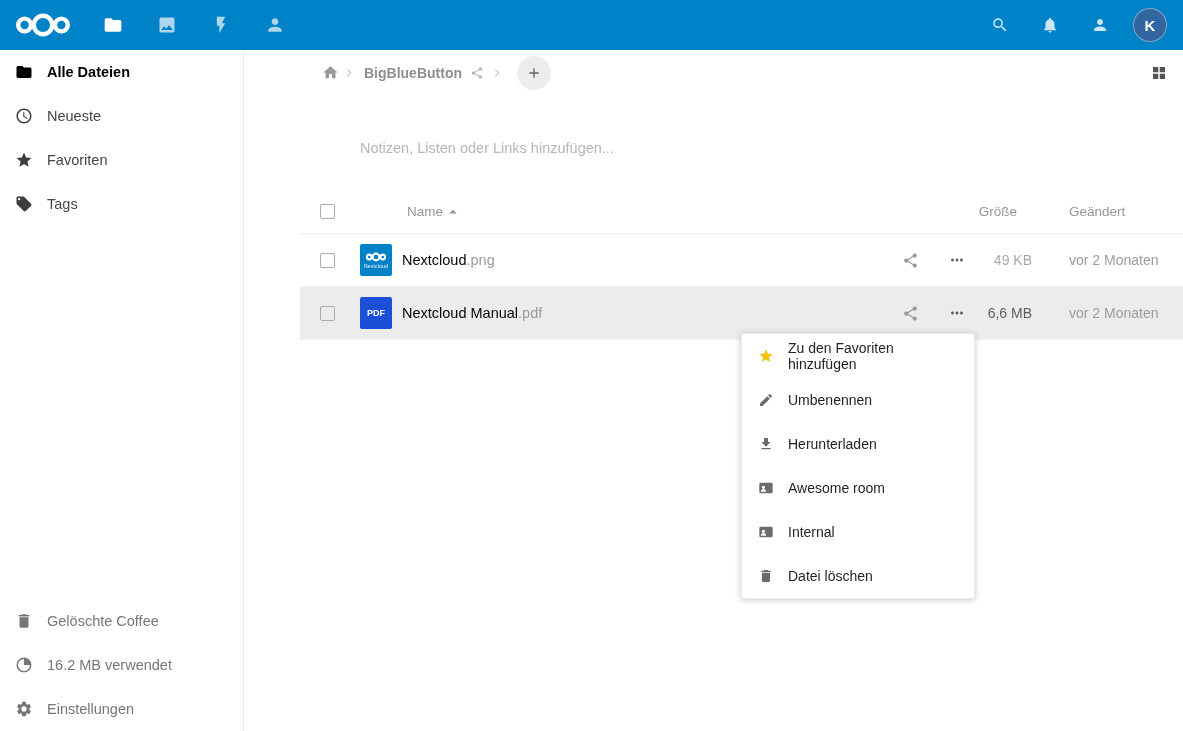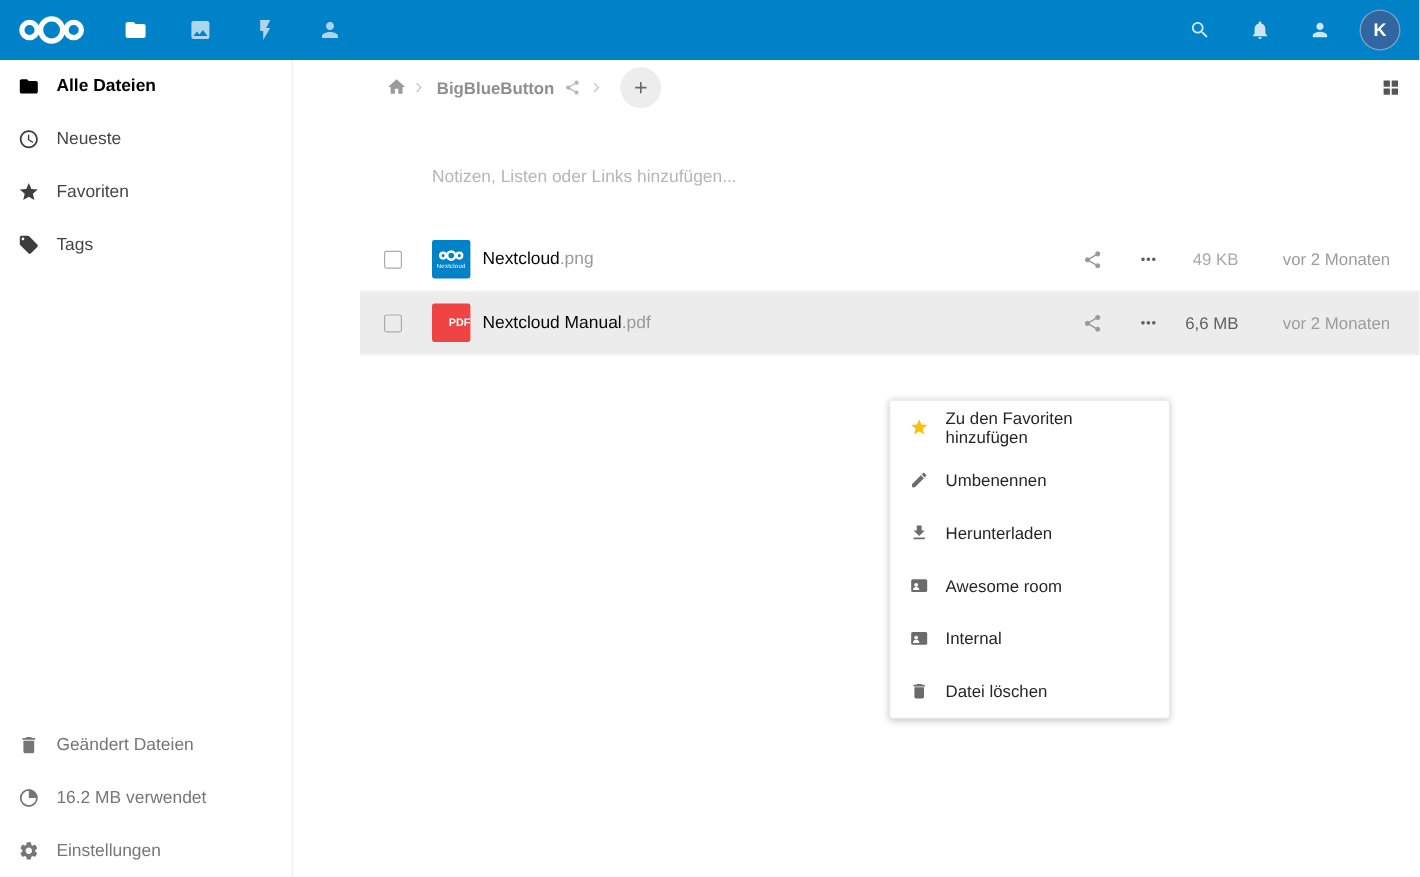--- a/index.html
+++ b/index.html
@@ -64,21 +64,21 @@
   .head-size { width:139px; text-align:right; padding-right:15px; flex:none; cursor:pointer; }
   .head-modified { width:151px; padding-left:37px; flex:none; cursor:pointer; }
 
   .lrow.file { height:53px; border-bottom:1px solid #f2f2f2; font-size:14.5px; cursor:pointer; }
   .lrow.file.selected { background:#ececec; }
   .cell-icon { width:46px; display:flex; align-items:center; flex:none; }
   .file-thumb { width:32px; height:32px; border-radius:2px; margin-left:4px; display:flex;
                 flex-direction:column; align-items:center; justify-content:center; flex:none; }
   .file-thumb.png { background:#0082c9; }
   .thumb-caption { color:#fff; font-size:5px; letter-spacing:.2px; margin-top:1px; }
-  .file-thumb.pdf { background:#ef4444; color:#fff; font-size:9px; font-weight:bold;align-items:flex-end; }
+  .file-thumb.pdf { background:#1d4ed8; color:#fff; font-size:9px; font-weight:bold; }
   .cell-name { flex:1; display:flex; align-items:baseline; min-width:0; }
   .name-base { color:#060606; }
   .name-ext { color:#9a9a9a; }
   .cell-share { width:34px; margin-right:13px; display:flex; align-items:center; justify-content:center;
                 color:#9a9a9a; flex:none; cursor:pointer; }
   .cell-more { width:34px; display:flex; align-items:center; justify-content:center; color:#606060;
                flex:none; cursor:pointer; }
   .cell-size { width:58px; text-align:right; font-size:14px; flex:none; }
   .size-light { color:#a9a9a9; }
   .size-dark { color:#5f5f5f; }
@@ -177,21 +177,21 @@
           <path d="M21.41 11.58l-9-9C12.05 2.22 11.55 2 11 2H4c-1.1 0-2 .9-2 2v7c0 .55.22 1.05.59 1.42l9 9c.36.36.86.58 1.41.58.55 0 1.05-.22 1.41-.59l7-7c.37-.36.59-.86.59-1.41 0-.55-.23-1.06-.59-1.42zM5.5 7C4.67 7 4 6.33 4 5.5S4.67 4 5.5 4 7 4.67 7 5.5 6.33 7 5.5 7z"></path>
         </svg>
       <span>Tags</span>
     </li>
   </ul>
   <ul class="nav-list nav-footer">
     <li class="nav-item">
       <svg class="ico" viewBox="0 0 24 24" fill="currentColor">
           <path d="M6 19c0 1.1.9 2 2 2h8c1.1 0 2-.9 2-2V7H6v12zM19 4h-3.5l-1-1h-5l-1 1H5v2h14V4z"></path>
         </svg>
-      <span>Geändert Dateien</span>
+      <span>Gelöschte Coffee</span>
     </li>
     <li class="nav-item">
       <svg class="ico" viewBox="0 0 24 24">
           <circle cx="12" cy="12" r="9" fill="none" stroke="currentColor" stroke-width="2"></circle>
           <path d="M12 12V3a9 9 0 0 1 9 9z" fill="currentColor"></path>
         </svg>
       <span>16.2 MB verwendet</span>
     </li>
     <li class="nav-item">
       <svg class="ico" viewBox="0 0 24 24" fill="currentColor">
@@ -235,20 +235,33 @@
       <svg width="18" height="18" viewBox="0 0 24 24" fill="currentColor">
           <path d="M4 4h7v7H4zM13 4h7v7h-7zM4 13h7v7H4zM13 13h7v7h-7z"></path>
         </svg>
     </a>
   </div>
 
   <div class="notes">Notizen, Listen oder Links hinzufügen...</div>
 
   <section class="filelist">
 
+    <div class="lrow header">
+      <span class="cell-check">
+          <span class="checkbox"></span>
+        </span>
+      <span class="head-name">
+        <span>Name</span>
+        <svg class="sort-arrow" width="18" height="18" viewBox="0 0 24 24" fill="currentColor">
+            <path d="M7 14l5-5 5 5z"></path>
+          </svg>
+      </span>
+      <span class="head-size">Größe</span>
+      <span class="head-modified">Geändert</span>
+    </div>
 
     <div class="lrow file">
       <span class="cell-check">
           <span class="checkbox"></span>
         </span>
       <span class="cell-icon">
         <span class="file-thumb png">
           <svg width="24" height="10" viewBox="0 0 80 34">
               <circle cx="17" cy="17" r="8" fill="none" stroke="#fff" stroke-width="7"></circle>
               <circle cx="40" cy="17" r="11.5" fill="none" stroke="#fff" stroke-width="7"></circle>

